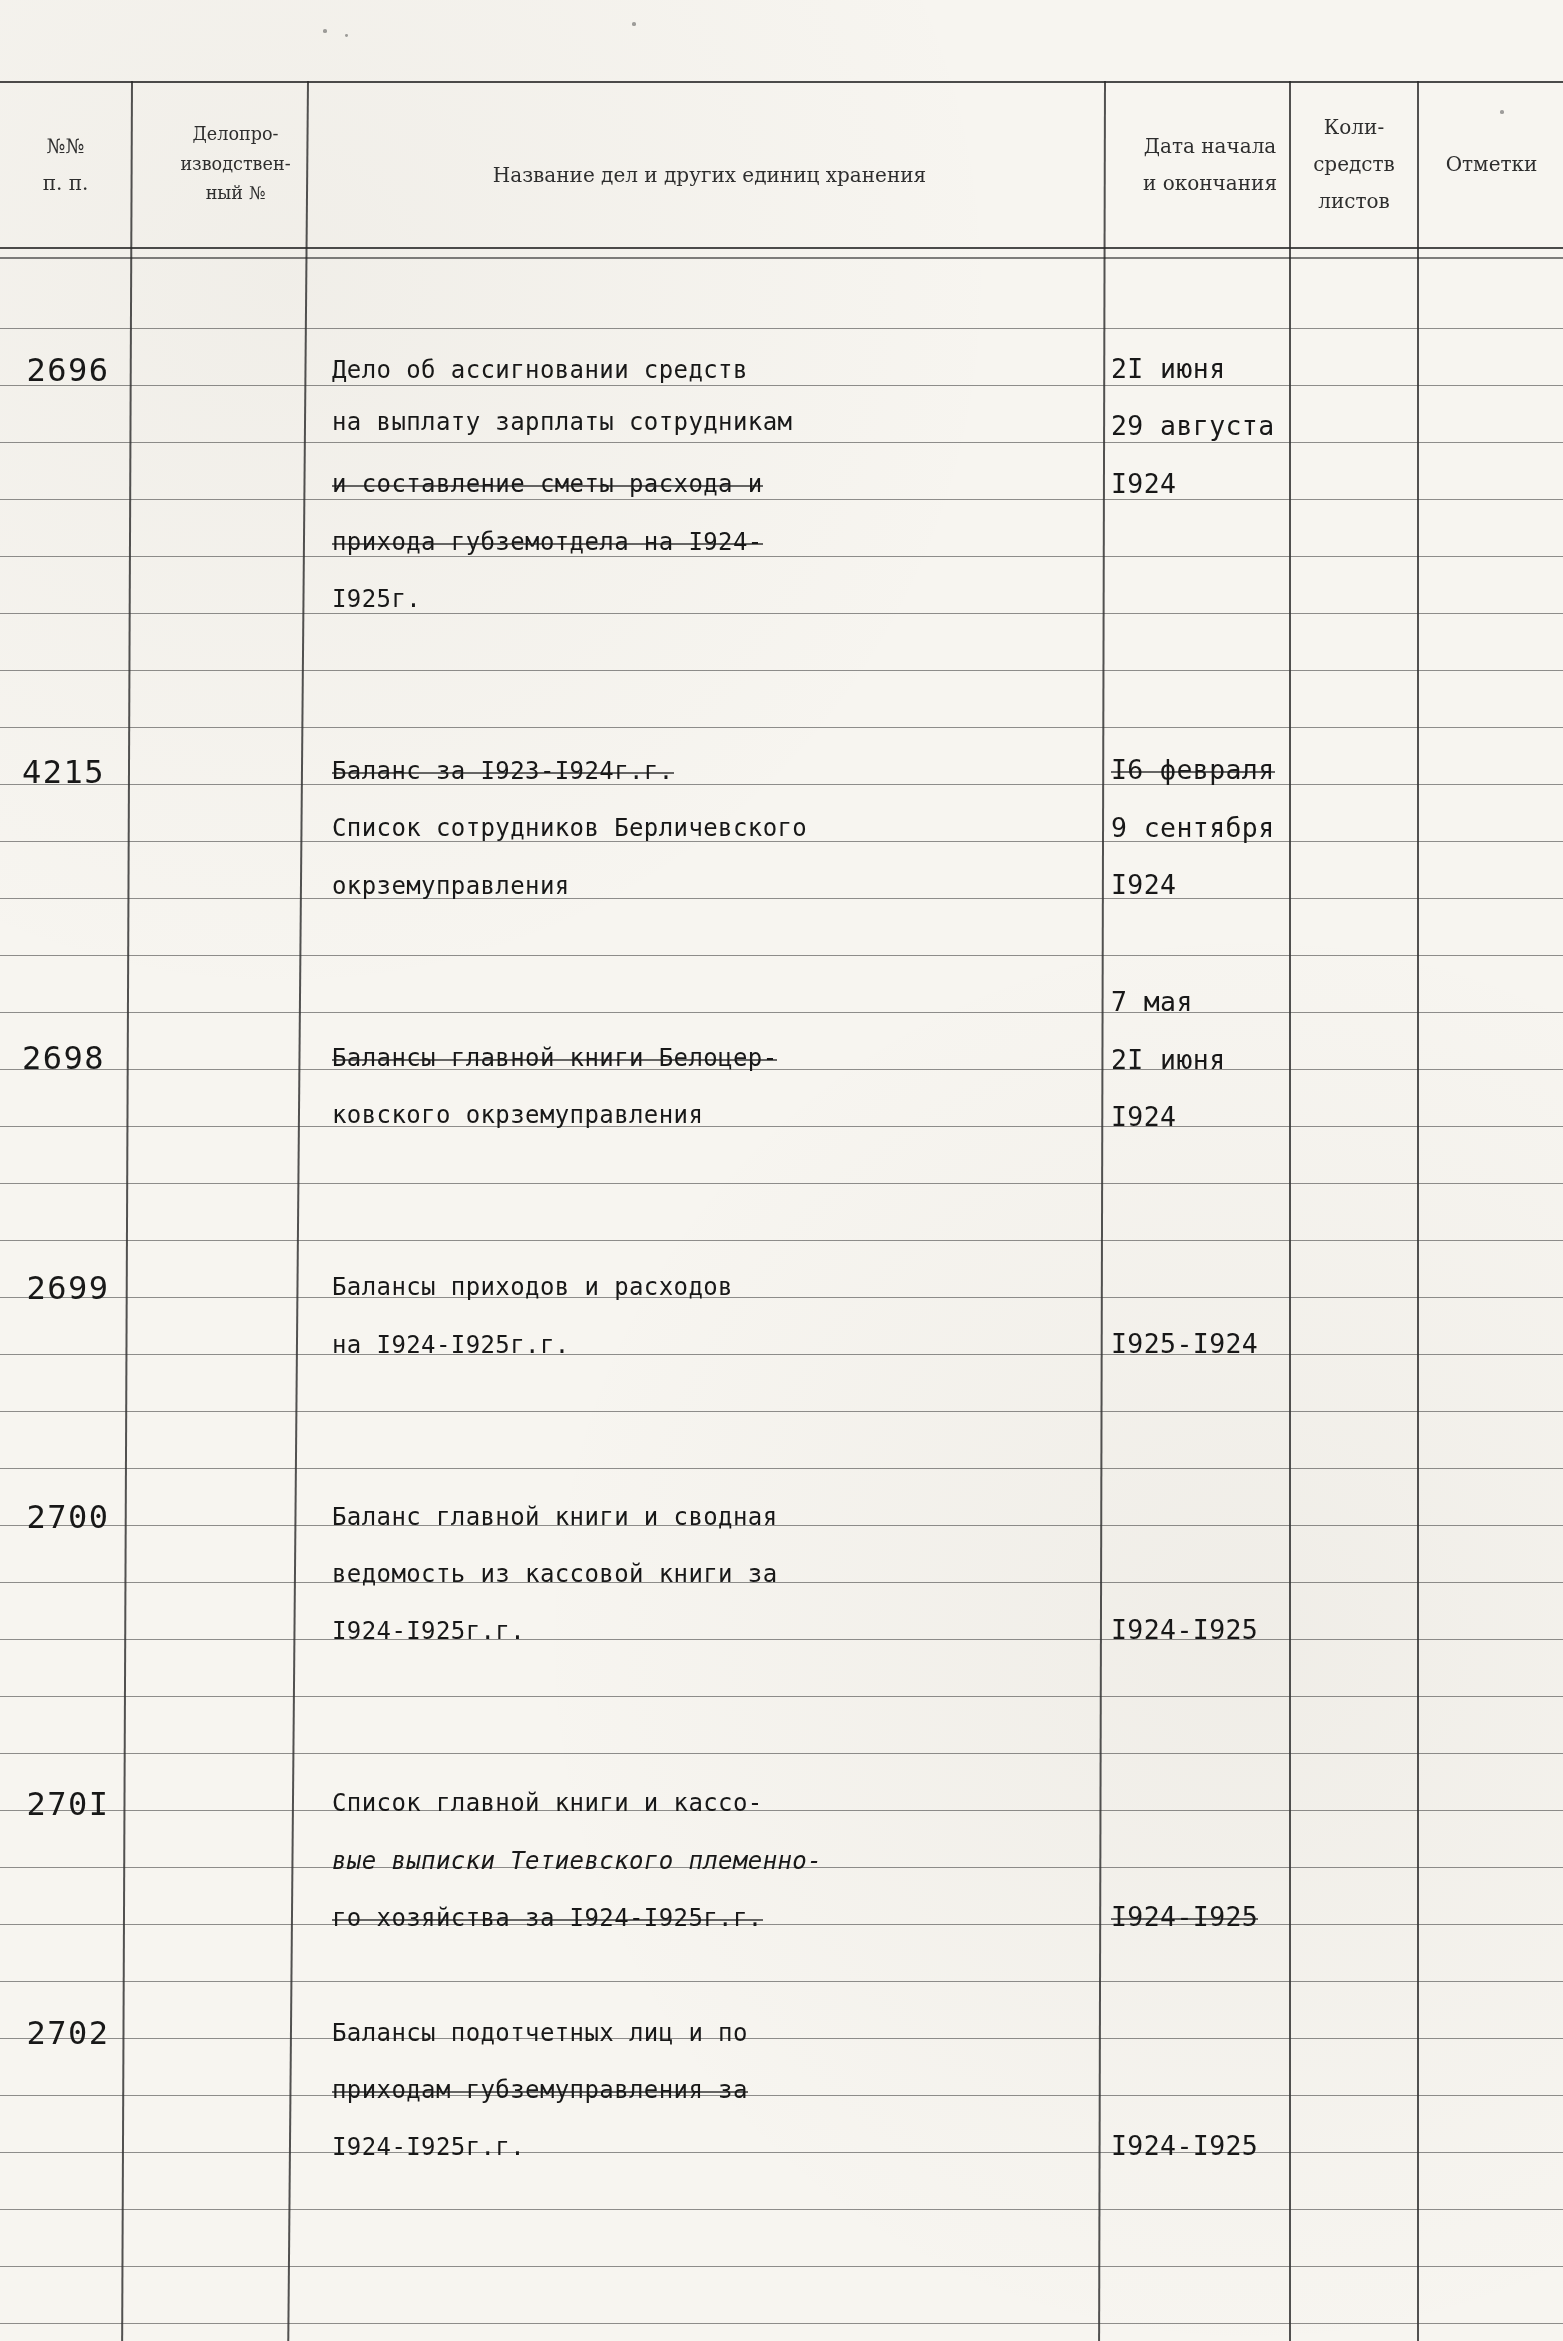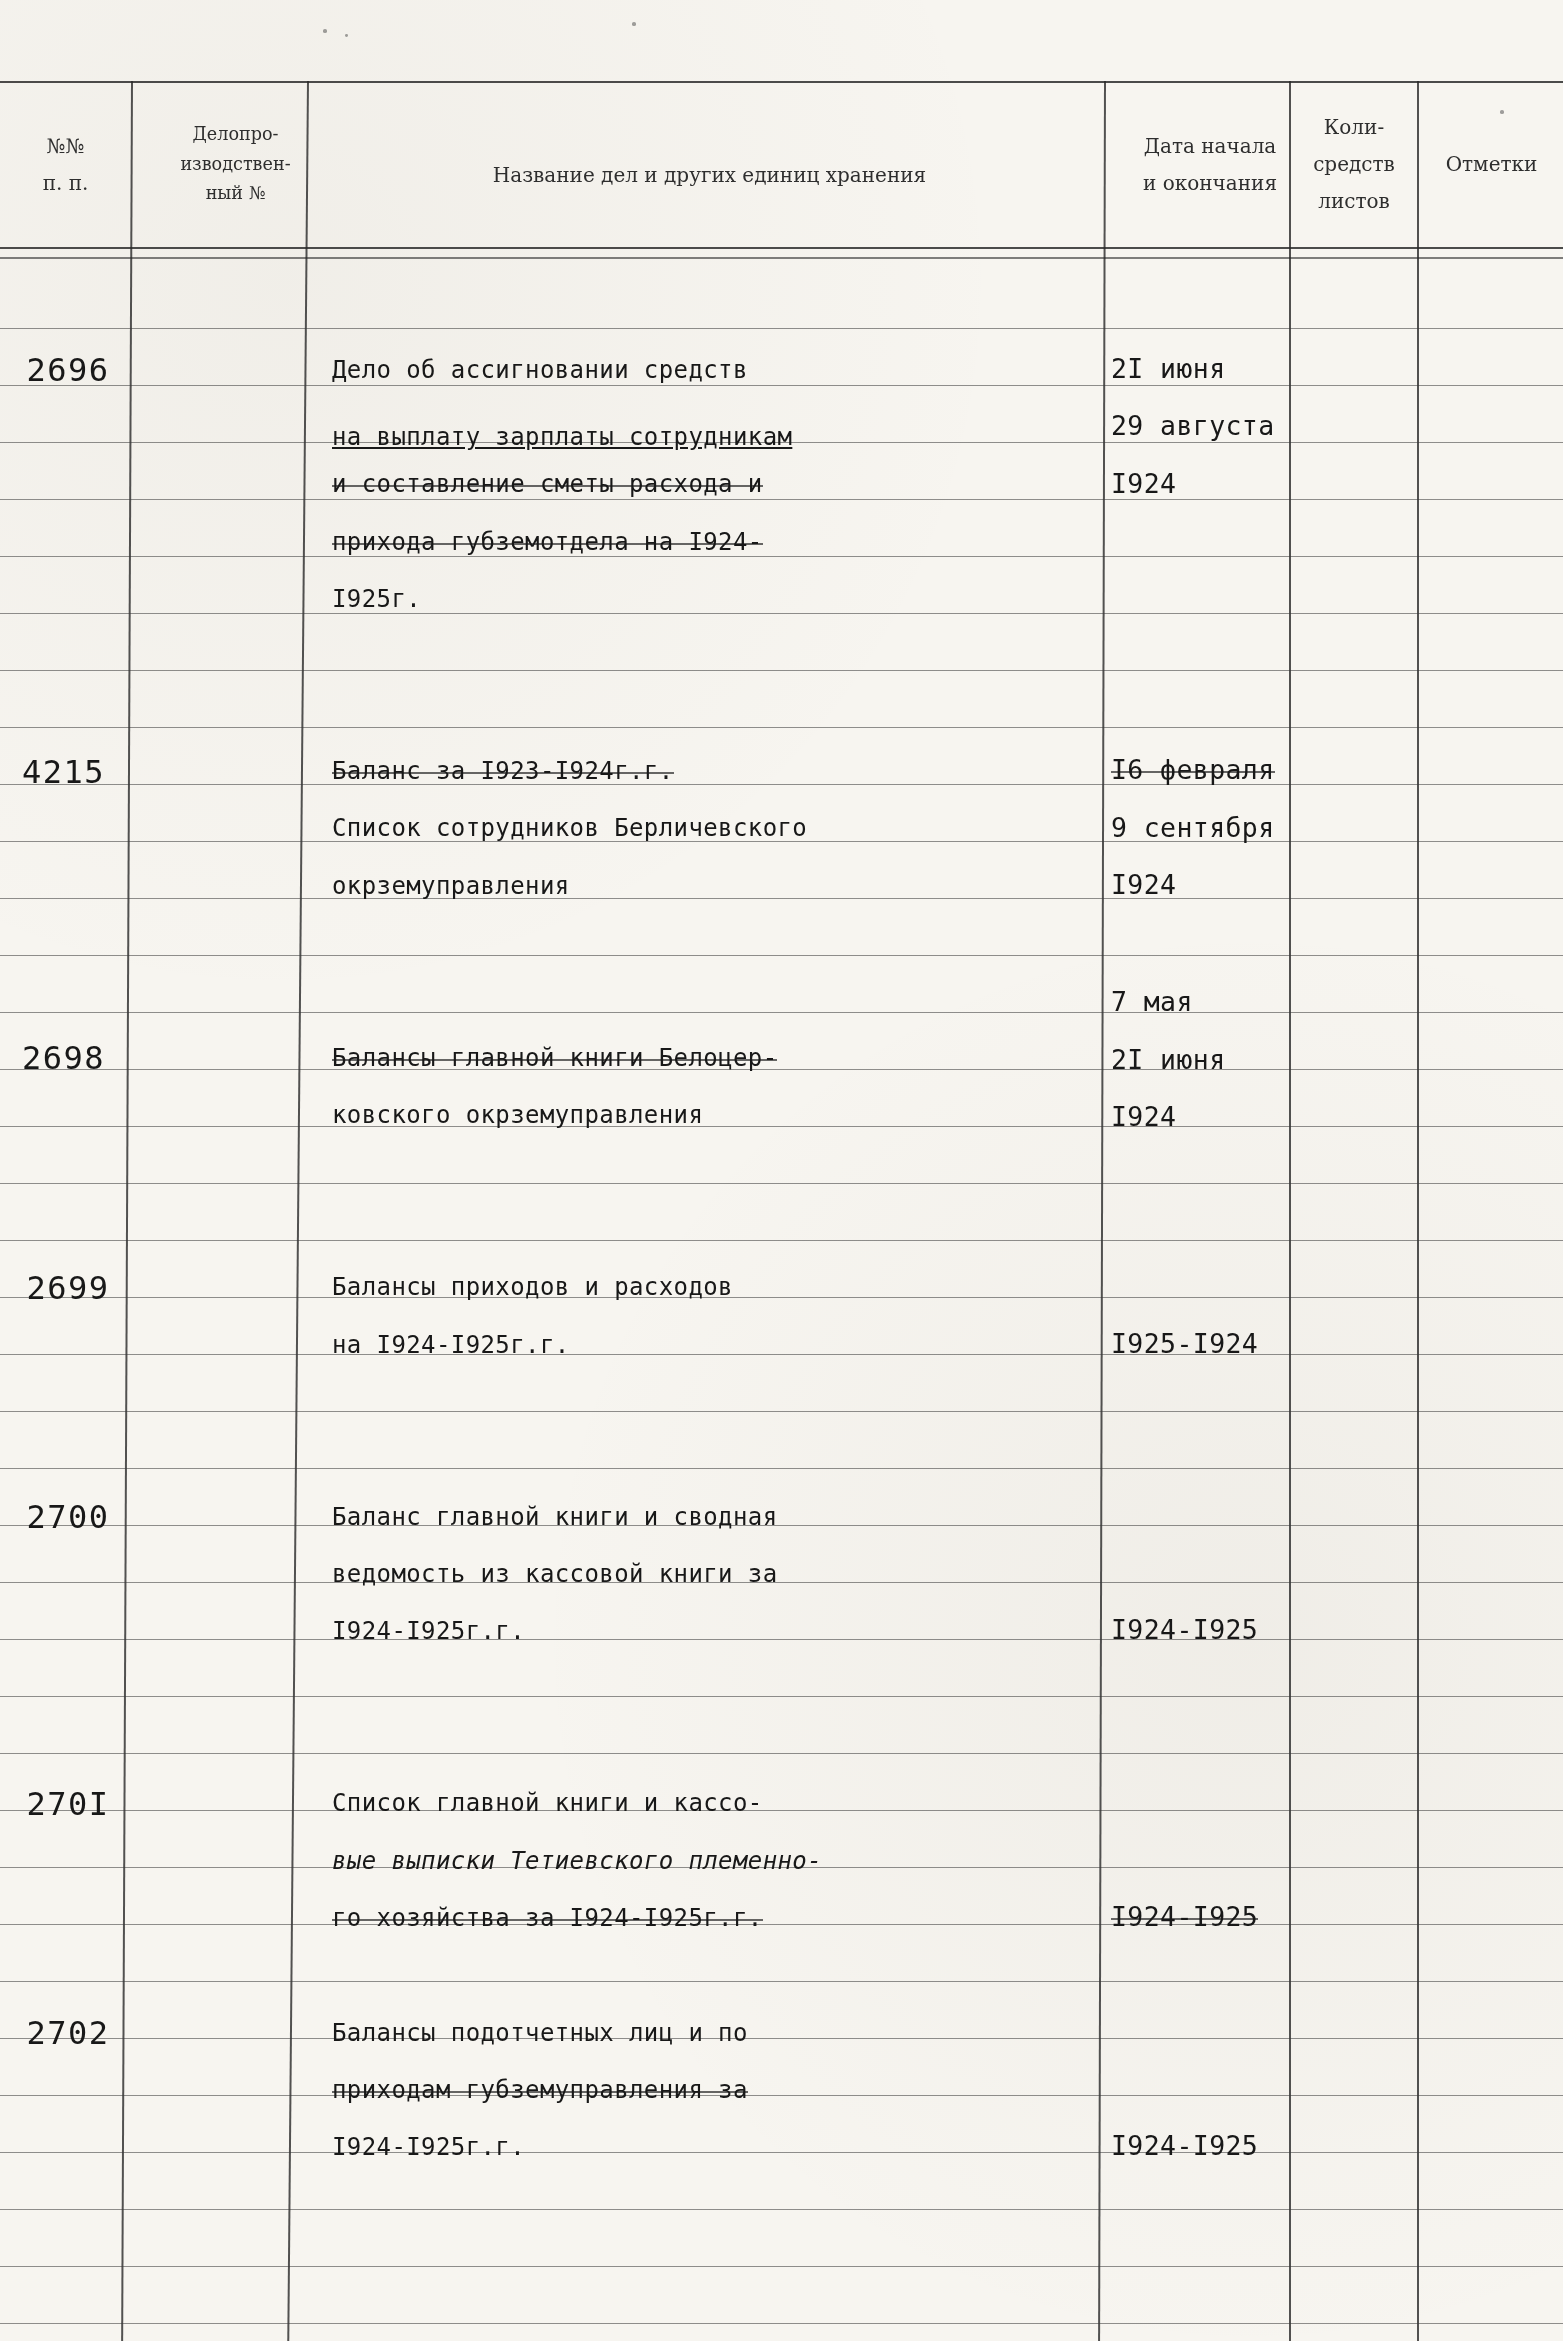--- a/index.html
+++ b/index.html
@@ -89,21 +89,21 @@
     <span>средств</span>
     <span>листов</span>
   </div>
   <div class="hd" style="left:1419px;top:82px;width:145px;height:165px;">
     <span>Отметки</span>
   </div>
 
   <div>
     <span class="tw num" style="left:26.5px;top:351px;">2696</span>
     <span class="tw" style="left:332px;top:356px;">Дело об ассигновании средств</span>
-    <span class="tw" style="left:332px;top:423px;text-decoration:underline;">на выплату зарплаты сотрудникам</span>
+    <span class="tw" style="left:332px;top:408px;">на выплату зарплаты сотрудникам</span>
     <span class="tw struck" style="left:332px;top:470px;">и составление сметы расхода и</span>
     <span class="tw struck" style="left:332px;top:528px;">прихода губземотдела на I924-</span>
     <span class="tw" style="left:332px;top:585px;">I925г.</span>
     <span class="tw date" style="left:1111px;top:353px;">2I июня</span>
     <span class="tw date" style="left:1111px;top:410px;">29 августа</span>
     <span class="tw date" style="left:1111px;top:468px;">I924</span>
   </div>
 
   <div>
     <span class="tw num" style="left:22px;top:753px;">4215</span>

